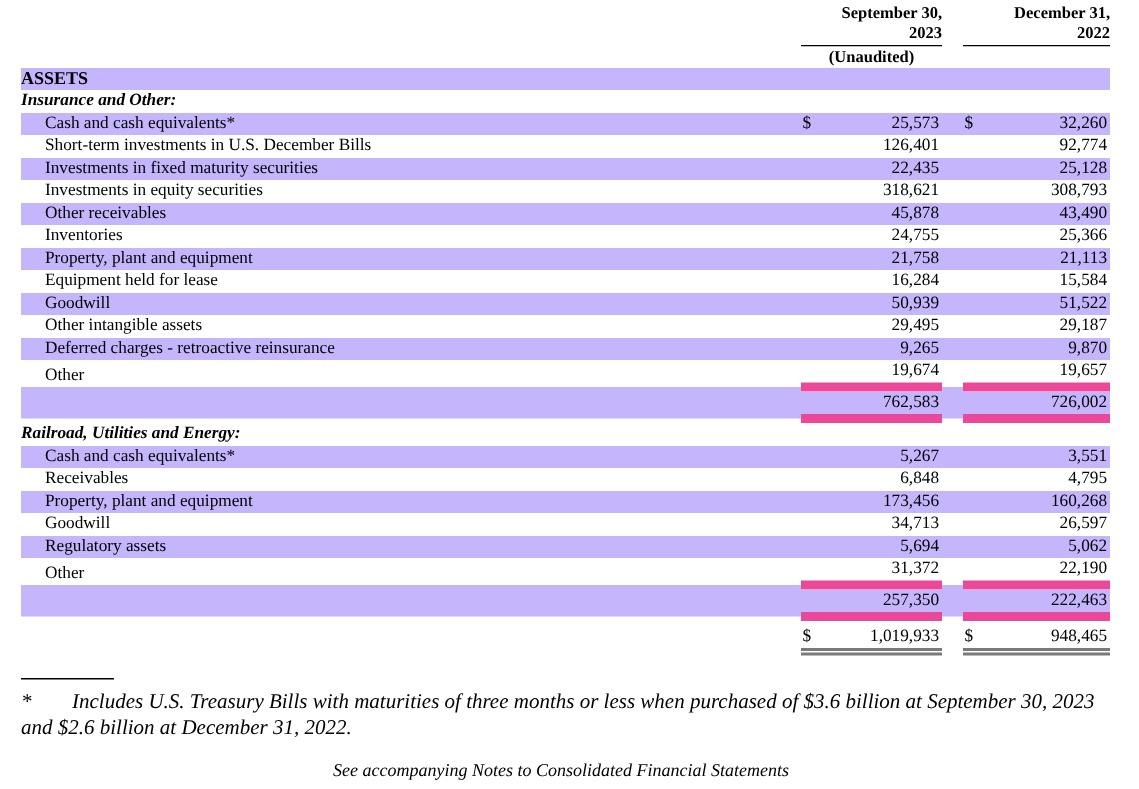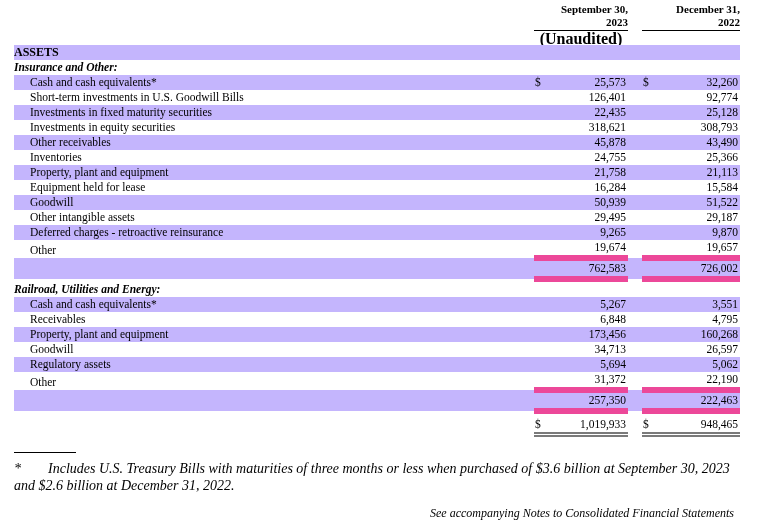--- a/index.html
+++ b/index.html
@@ -32,21 +32,21 @@
   }
 
   
   thead td { vertical-align: bottom; height: auto; }
   .h-inner {
     font-weight: bold; font-size: 11px; line-height: 12.5px;
     text-align: right; border-bottom: 1px solid #000;
     padding-bottom: 2px;
   }
   .h-unaud {
-    font-weight: bold; font-size: 16px; line-height: 13px; height: 14px;
+    font-weight: bold; font-size: 11px; line-height: 13px; height: 14px;
     text-align: center;
   }
 
   
   tr.shade { background: #c4b5fd; }
   td.label { text-align: left; }
   td.label.ind { padding-left: 16px; }
   tr.assets  td.label { font-weight: bold; font-size: 12px; }
   tr.section td.label { font-weight: bold; font-style: italic; }
   td.cur { text-align: left; padding-left: 1px; }
@@ -59,21 +59,21 @@
   .fn-rule {
     width: 62px; height: 0; border-top: 1px solid #000;
     margin-top: 15px;
   }
   .footnote {
     font-style: italic; font-size: 14px; line-height: 16.5px;
     margin-top: 8px; width: 731px;
   }
   .fn-marker { display: inline-block; width: 34px; font-style: italic; }
   .footer-note {
-    text-align: right; font-style: italic; font-size: 12px;
+    text-align: center; font-style: italic; font-size: 12px;
     margin-top: 12px; width: 720px;
   }
 </style>
 </head>
 <body>
 
 <div class="page">
 
   <table class="bs">
     <colgroup>
@@ -127,21 +127,21 @@
         </tr>
         <tr class="shade item">
           <td class="label ind">Cash and cash equivalents*</td>
           <td class="cur">$</td>
           <td class="val">25,573</td>
           <td></td>
           <td class="cur">$</td>
           <td class="val">32,260</td>
         </tr>
         <tr class="item">
-          <td class="label ind">Short-term investments in U.S. Goodwill Bills</td>
+          <td class="label ind">Short-term investments in U.S. December Bills</td>
           <td class="cur"></td>
           <td class="val">126,401</td>
           <td></td>
           <td class="cur"></td>
           <td class="val">92,774</td>
         </tr>
         <tr class="shade item">
           <td class="label ind">Investments in fixed maturity securities</td>
           <td class="cur"></td>
           <td class="val">22,435</td>

